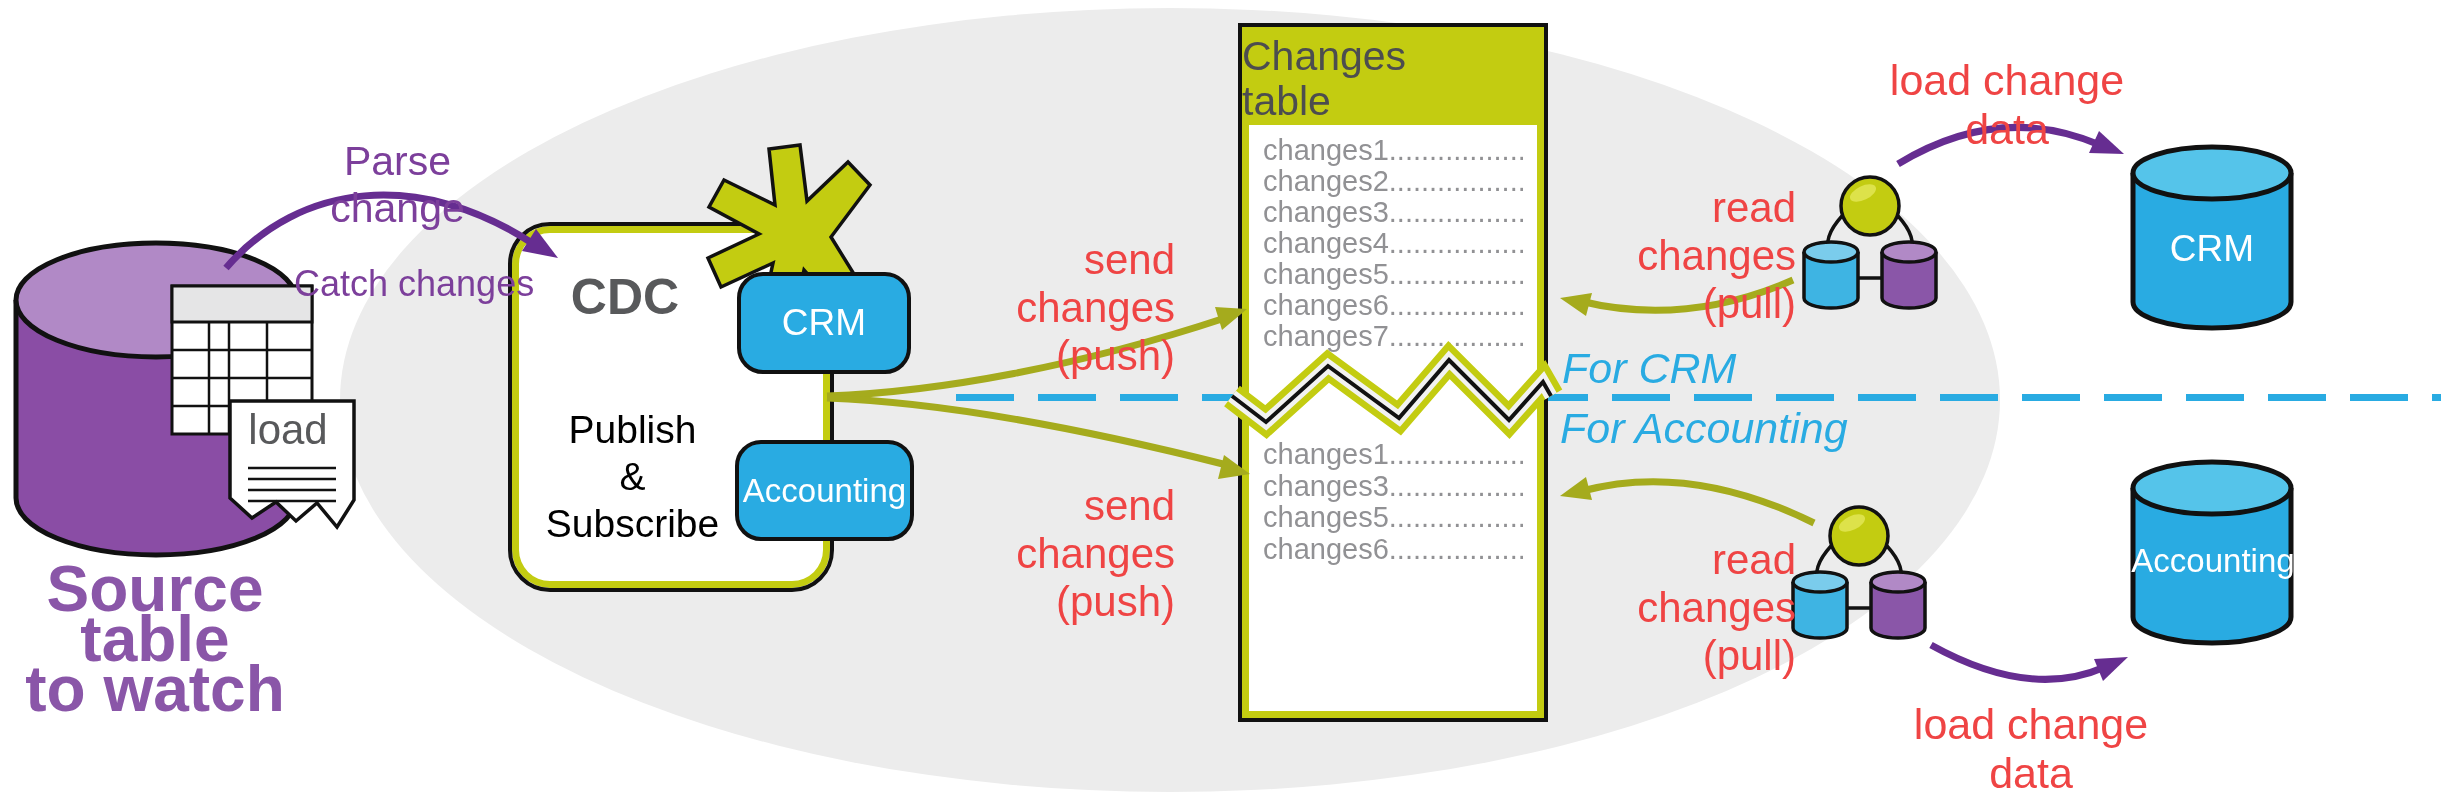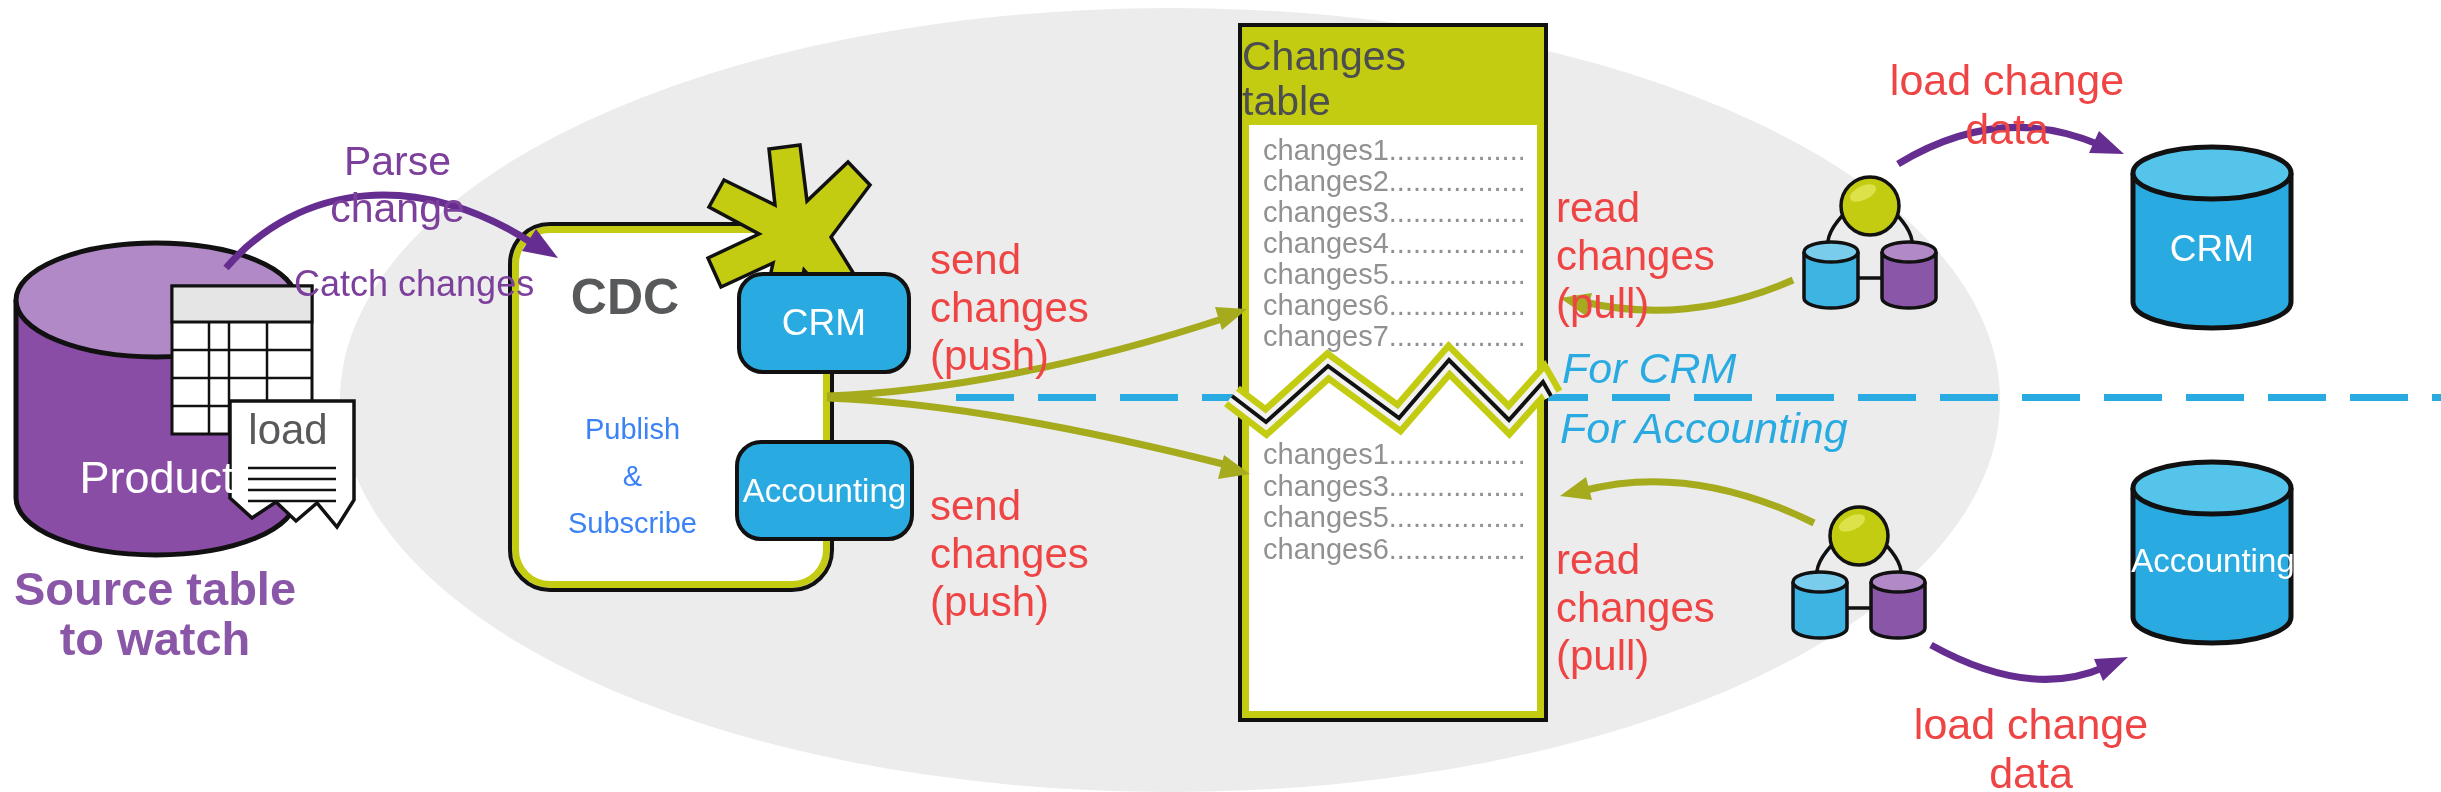--- a/index.html
+++ b/index.html
@@ -6,36 +6,36 @@
   .stage{position:relative;width:2441px;height:792px;background:#fff;overflow:hidden;
          font-family:"Liberation Sans",sans-serif;}
   .abs{position:absolute;}
   .ellipse-bg{left:340px;top:8px;width:1660px;height:784px;border-radius:50%;background:#ececec;z-index:1;}
   .dash-line{left:956px;top:394px;width:1485px;height:7px;z-index:2;
              background:repeating-linear-gradient(90deg,#29abe2 0 58px,transparent 58px 82px);}
   .cdc-box{left:508px;top:222px;width:318px;height:362px;border:4px solid #111;border-radius:42px;
            background:#fff;box-shadow:inset 0 0 0 7px #c3cc11;z-index:4;}
   .cdc-title{left:525px;top:268px;width:200px;text-align:center;font-size:50px;font-weight:bold;
              color:#58595b;z-index:8;}
-  .pubsub{left:510px;top:406px;width:245px;text-align:center;font-size:29px;color:#3b82f6;
+  .pubsub{left:510px;top:406px;width:245px;text-align:center;font-size:39px;color:#000000;
           line-height:47px;z-index:8;}
   .badge{border:4px solid #111;border-radius:26px;background:#29abe2;color:#fff;display:flex;
          align-items:center;justify-content:center;z-index:7;}
   .badge-crm{left:737px;top:272px;width:166px;height:94px;font-size:37px;}
   .badge-acct{left:735px;top:440px;width:171px;height:93px;font-size:33px;}
   .chg-table{left:1238px;top:23px;width:302px;height:691px;background:#fff;border:4px solid #111;
              box-shadow:inset 0 0 0 7px #c3cc11;z-index:4;}
   .chg-header{position:absolute;left:0;top:0;width:100%;height:98px;background:#c3cc11;
               font-size:41px;line-height:45px;color:#4c4d4f;padding-top:7px;
               box-sizing:border-box;}
   .chg-row{position:absolute;left:21px;width:260px;font-size:29px;color:#919194;white-space:nowrap;
            overflow:hidden;}
   .overlay{left:0;top:0;width:2441px;height:792px;z-index:6;pointer-events:none;}
   .lbl{position:absolute;color:#ef4444;z-index:8;}
-  .two-line{text-align:left;font-size:42px;line-height:48px;}
+  .two-line{text-align:right;font-size:42px;line-height:48px;}
   .purple-lbl{color:#7c3f9b;}
   .lane-lbl{color:#29abe2;font-style:italic;font-size:43px;white-space:nowrap;}
   .cyl-lbl{color:#fff;text-align:center;z-index:8;}
 </style>
 </head>
 <body>
 
 <div class="stage">
 
   <div class="abs ellipse-bg"></div>
@@ -157,23 +157,22 @@
       <polyline points="1232,396 1266,422 1328,366 1399,418 1449,360 1509,420 1543,382 1551,396" fill="none" stroke="#111" stroke-width="4"></polyline>
     </g>
   </svg>
 
   <div class="abs badge badge-crm">CRM</div>
   <div class="abs badge badge-acct">Accounting</div>
 
   <div class="lbl purple-lbl" style="left:280px;top:138px;width:235px;text-align:center;font-size:41px;">Parse change</div>
   <div class="lbl purple-lbl" style="left:294px;top:252px;width:220px;font-size:36px;white-space:nowrap;margin-top:11px;">Catch changes</div>
 
-  <div class="lbl" style="left:32px;top:452px;width:250px;text-align:center;font-size:45px;color:#fff;">Product</div>
   <div class="lbl" style="left:238px;top:406px;width:100px;text-align:center;font-size:42px;color:#58595b;">load</div>
-  <div class="lbl" style="left:10px;top:564px;width:290px;text-align:center;font-size:47px;font-weight:bold;color:#8a56a8;line-height:50px;">
+  <div class="lbl" style="left:10px;top:564px;width:290px;text-align:center;font-size:64px;font-weight:bold;color:#8a56a8;line-height:50px;">
     <div>Source table</div>
     <div>to watch</div>
   </div>
 
   <div class="lbl two-line" style="left:930px;top:236px;width:245px;">
     <div>send changes</div>
     <div>(push)</div>
   </div>
   <div class="lbl two-line" style="left:930px;top:482px;width:245px;">
     <div>send changes</div>

